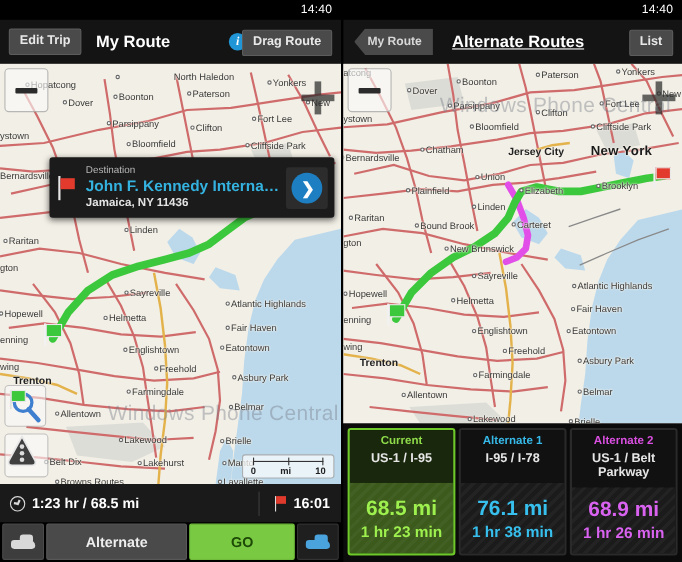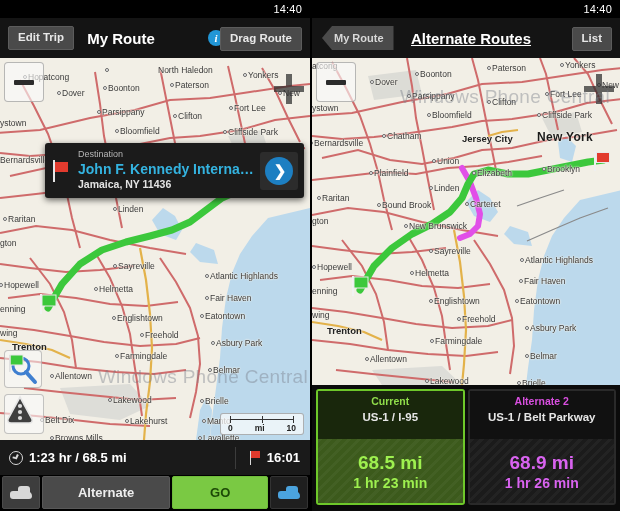--- a/index.html
+++ b/index.html
@@ -394,21 +394,21 @@
           <div class="maplabel" style="left: 113px; top: 337px;">Lakewood</div>
           <div class="citydot" style="left: 200px; top: 341px;"></div>
           <div class="maplabel" style="left: 205px; top: 338px;">Brielle</div>
           <div class="citydot" style="left: 40px; top: 360px;"></div>
           <div class="maplabel" style="left: 45px; top: 357px;">Belt Dix</div>
           <div class="citydot" style="left: 125px; top: 361px;"></div>
           <div class="maplabel" style="left: 130px; top: 358px;">Lakehurst</div>
           <div class="citydot" style="left: 202px; top: 361px;"></div>
           <div class="maplabel" style="left: 207px; top: 358px;">Manto</div>
           <div class="citydot" style="left: 50px; top: 378px;"></div>
-          <div class="maplabel" style="left: 55px; top: 375px;">Browns Mills</div>
+          <div class="maplabel" style="left: 55px; top: 375px;">Browns Routes</div>
           <div class="citydot" style="left: 198px; top: 378px;"></div>
           <div class="maplabel" style="left: 203px; top: 375px;">Lavallette</div>
         </div>
 
       <div class="flagpin" style="left:280px; top:113px;">
         <div class="pole"></div>
         <div class="cloth" style="background:#e23b2e;"></div>
       </div>
 
       <div class="zoomctl minus">
@@ -659,20 +659,30 @@
       <div class="card current">
         <div class="card-head">
           <div class="card-name">Current</div>
           <div class="card-road">US-1 / I-95</div>
         </div>
         <div class="card-body">
           <div class="card-dist">68.5 mi</div>
           <div class="card-time">1 hr 23 min</div>
         </div>
       </div>
+      <div class="card alt1">
+        <div class="card-head">
+          <div class="card-name">Alternate 1</div>
+          <div class="card-road">I-95 / I-78</div>
+        </div>
+        <div class="card-body">
+          <div class="card-dist">76.1 mi</div>
+          <div class="card-time">1 hr 38 min</div>
+        </div>
+      </div>
       <div class="card alt2">
         <div class="card-head">
           <div class="card-name">Alternate 2</div>
           <div class="card-road">US-1 / Belt Parkway</div>
         </div>
         <div class="card-body">
           <div class="card-dist">68.9 mi</div>
           <div class="card-time">1 hr 26 min</div>
         </div>
       </div>

